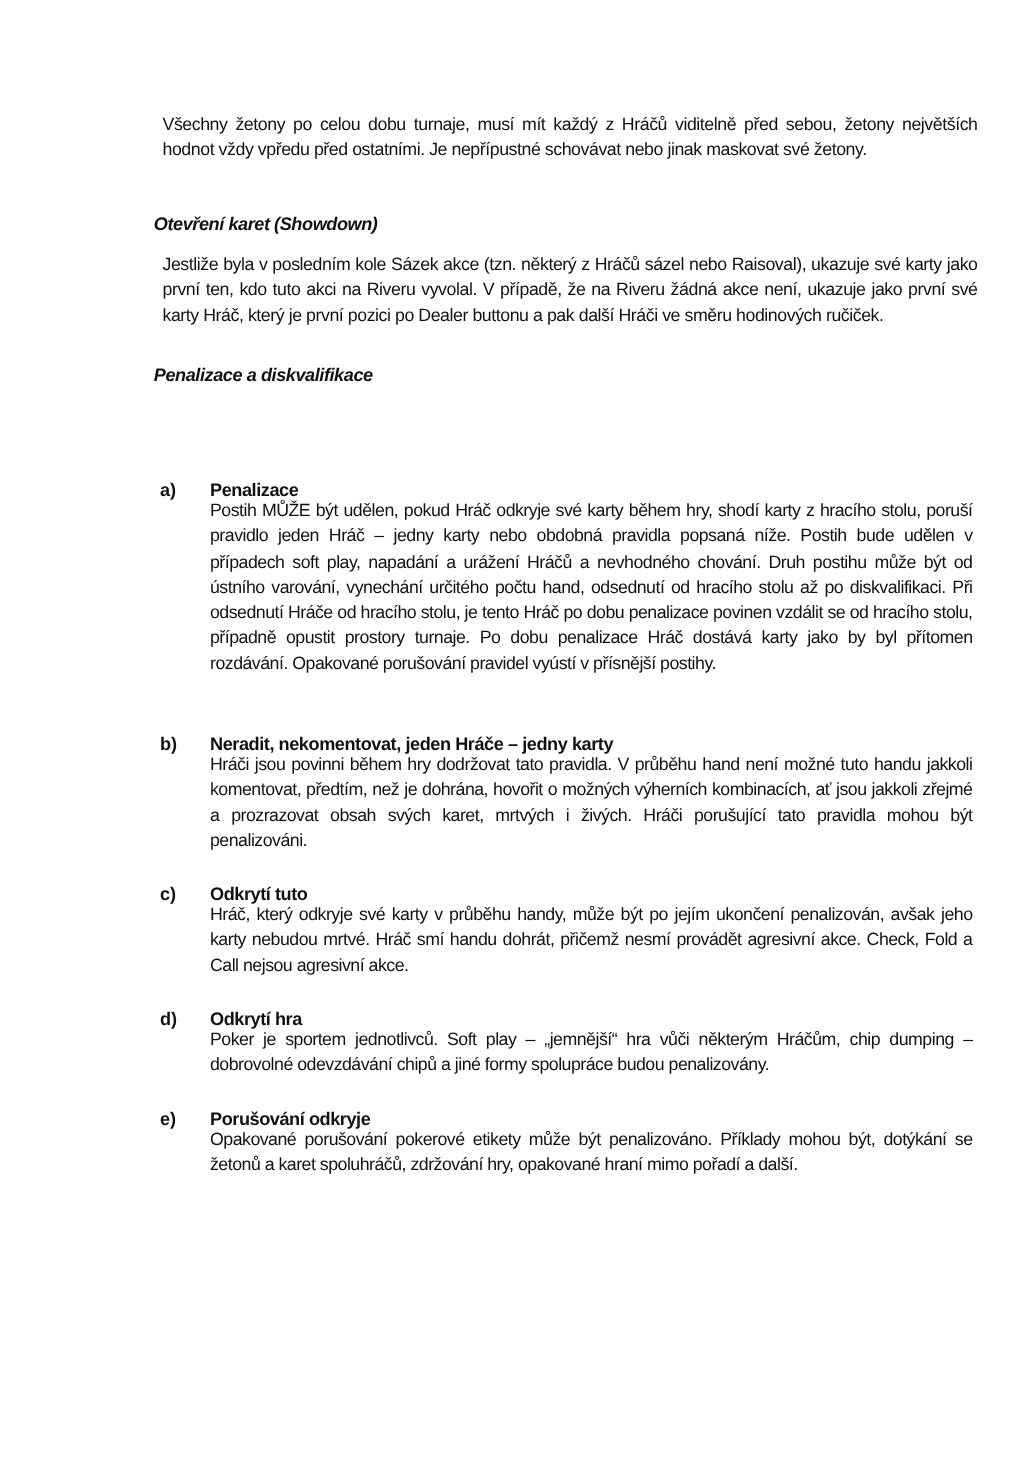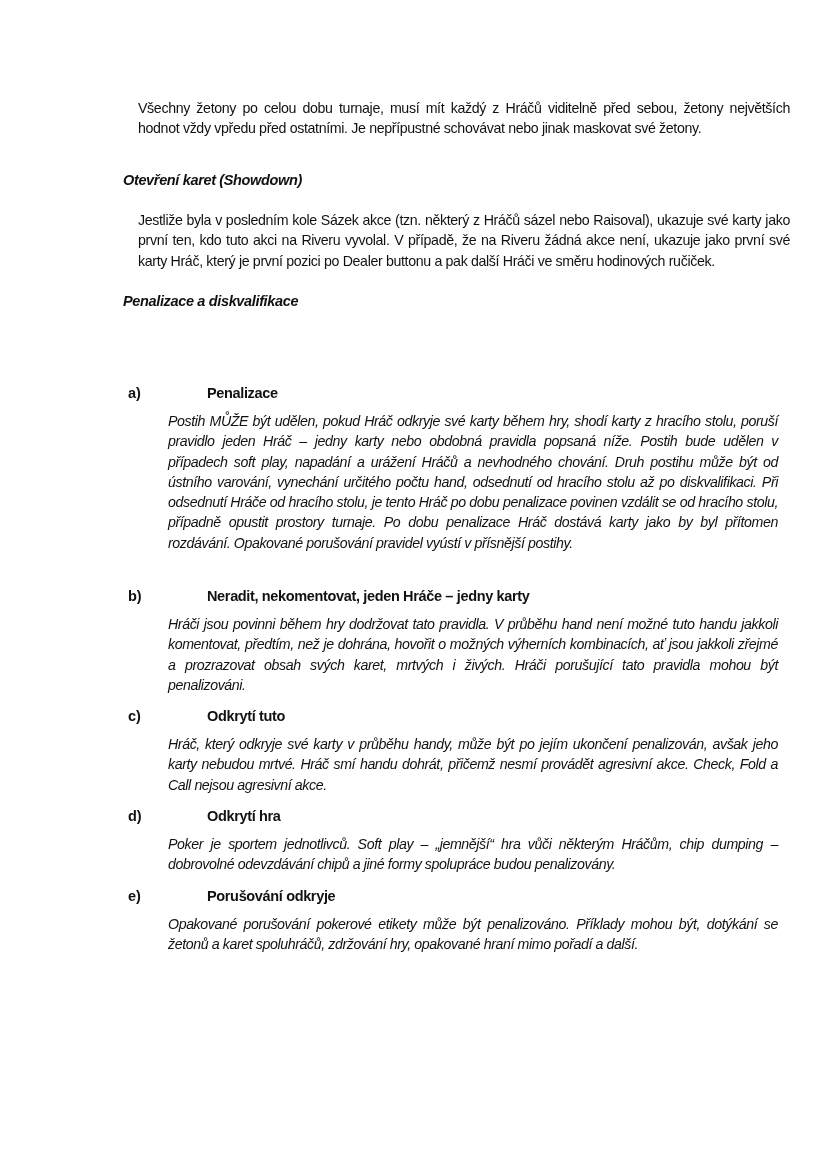--- a/index.html
+++ b/index.html
@@ -5,42 +5,41 @@
   html, body { margin: 0; padding: 0; background: #ffffff; }
   body {
     width: 828px; height: 1170px; position: relative; overflow: hidden;
     font-family: "Liberation Sans", sans-serif;
     color: #111111;
   }
   .page { position: absolute; left: 0; top: 0; width: 828px; height: 1170px; }
   .para {
     position: absolute; left: 126px; width: 652px;
     font-size: 14.2px; line-height: 20.3px;
-    text-align: justify; margin: 12px;
+    text-align: justify; margin: 4px;
     letter-spacing: -0.35px;
   }
   .sec-heading {
     position: absolute; left: 119px;
     font-size: 14.5px; font-weight: bold; font-style: italic;
     margin: 4px; line-height: 20px; letter-spacing: -0.35px;
   }
   .item { position: absolute; left: 128px; width: 650px; }
   .item-marker {
     position: absolute; left: 0; top: 0;
     font-weight: bold; font-size: 14.5px; line-height: 20px;
   }
   .item-title {
     position: absolute; left: 40px; top: 0;
-    font-weight: bold; font-size: 14.5px; line-height: 20px; letter-spacing: -0.35px; margin-left: 39px;
+    font-weight: bold; font-size: 14.5px; line-height: 20px; letter-spacing: -0.35px;
   }
   .item-body {
-    position: absolute; left: 40px; top: 28px; width: 610px;
+    position: absolute; left: 40px; top: 16px; width: 610px;
     font-size: 14.2px; line-height: 20.3px; text-align: justify; margin: 0;
     letter-spacing: -0.4px;
-    font-style: italic;
   }
 </style>
 </head>
 <body>
 
 <div class="page">
 
   <p class="para" style="top:86px;">Všechny žetony po celou dobu turnaje, musí mít každý z Hráčů viditelně před sebou, žetony největších hodnot vždy vpředu před ostatními. Je nepřípustné schovávat nebo jinak maskovat své žetony.</p>
 
   <h3 class="sec-heading" style="top:166px;">Otevření karet (Showdown)</h3>

